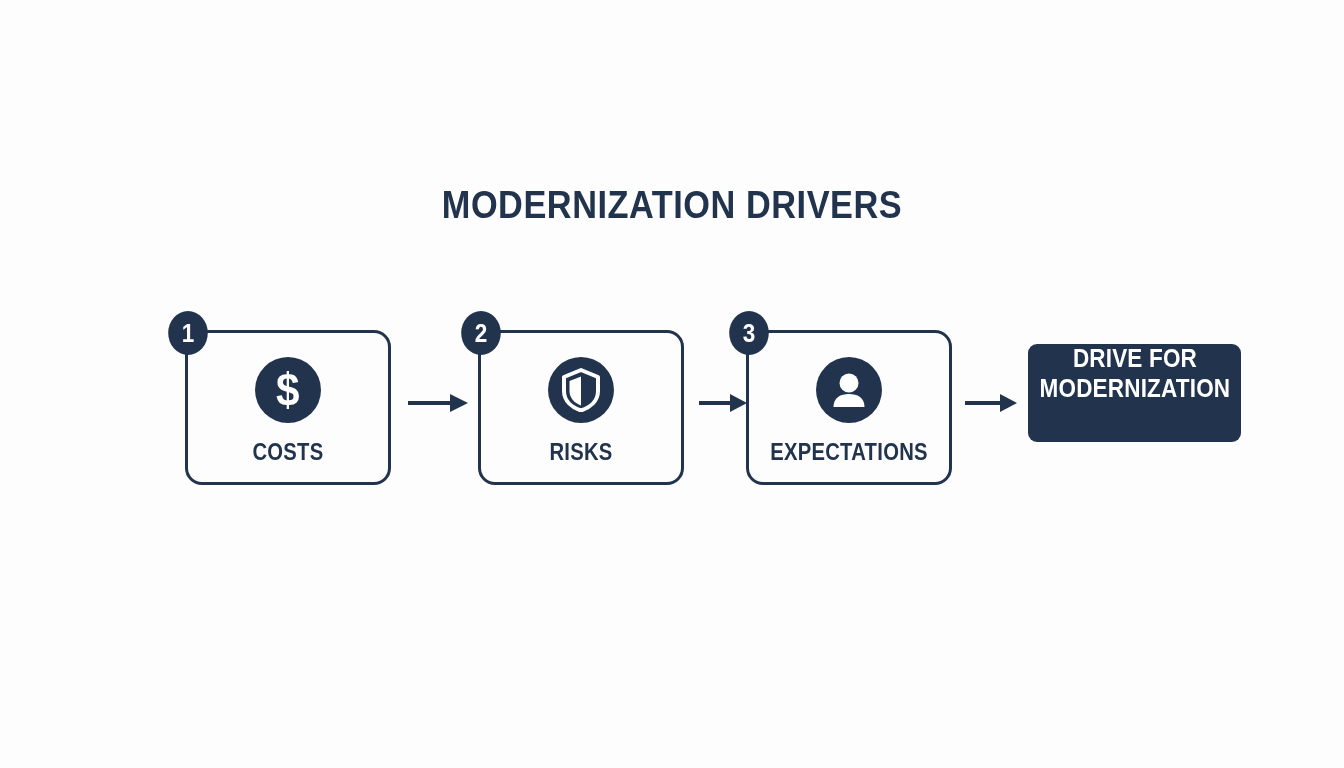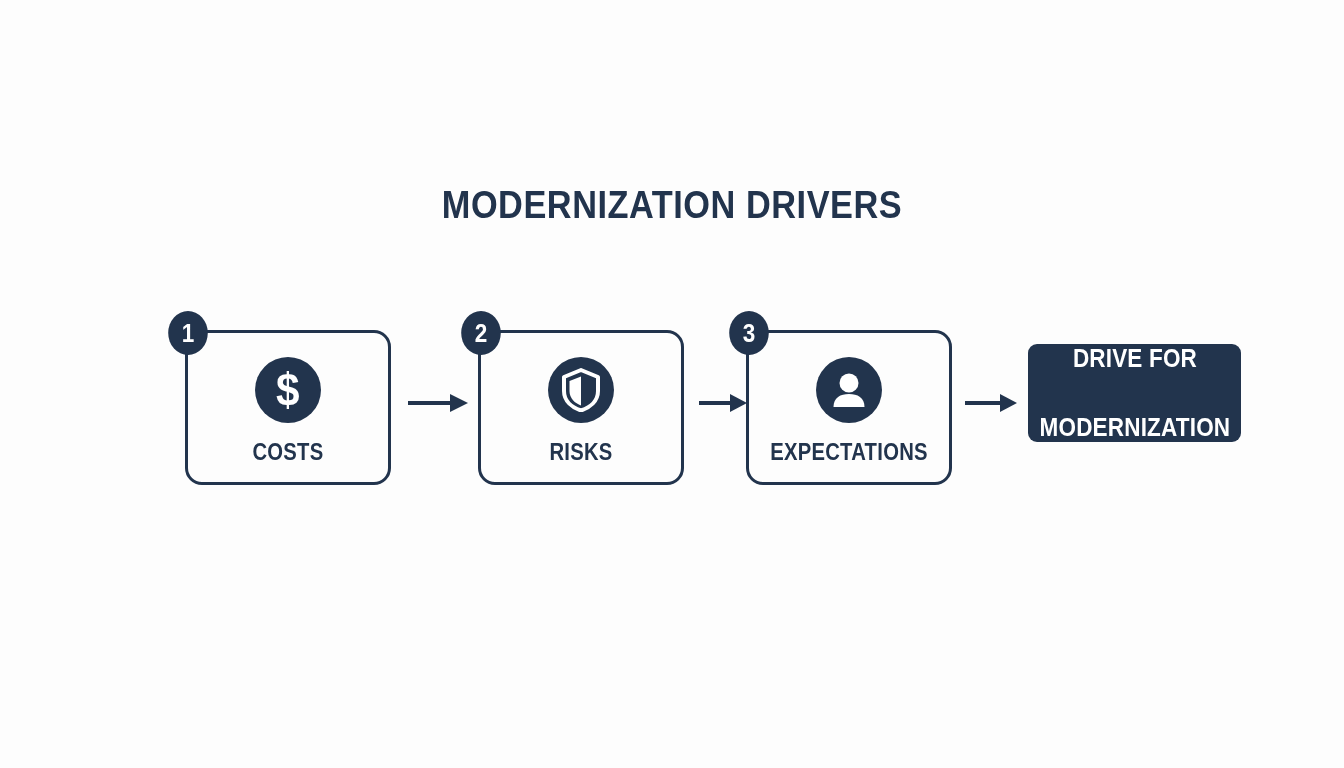--- a/index.html
+++ b/index.html
@@ -129,21 +129,21 @@
     position: absolute;
     left: 1028px;
     top: 344px;
     width: 213px;
     height: 98px;
     background: #22344d;
     border-radius: 9px;
     display: flex;
     flex-direction: column;
     align-items: center;
-    justify-content: space-between;
+    justify-content: flex-start;
     box-sizing: border-box;
   }
   .result-line {
     color: #ffffff;
     font-size: 25px;
     font-weight: bold;
     line-height: 1.18;
     letter-spacing: 0.2px;
     transform: scaleX(0.9);
     white-space: nowrap;

